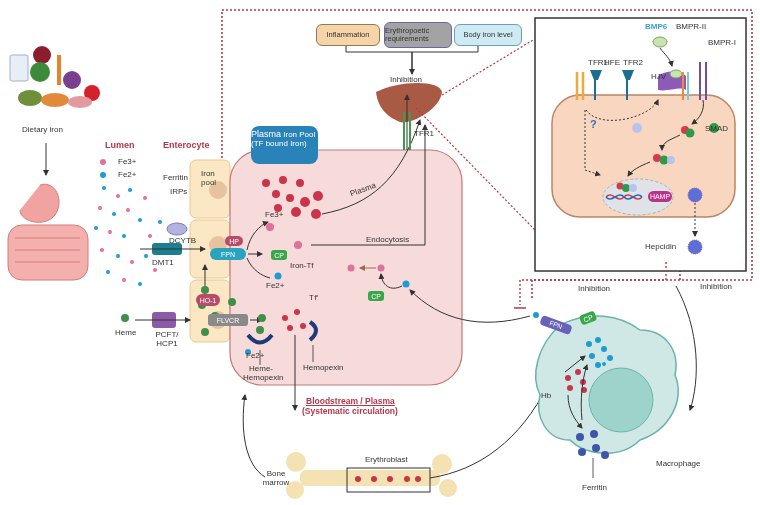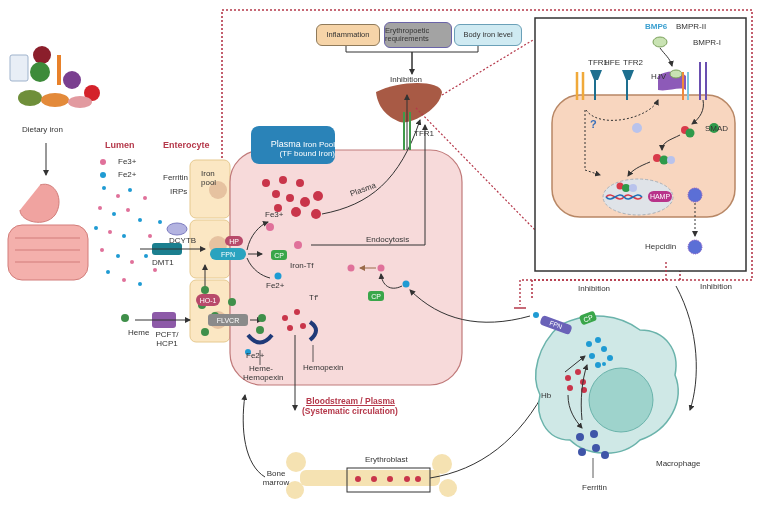--- a/index.html
+++ b/index.html
@@ -263,24 +263,24 @@
 <span class="lbl" style="left:163px;top:174px;">Ferritin</span>
 <span class="lbl" style="left:201px;top:170px;width:22px;white-space:normal;">Iron pool</span>
 <span class="lbl" style="left:170px;top:188px;">IRPs</span>
 <span class="lbl" style="left:169px;top:211px;margin-top:26px;">DCYTB</span>
 <span class="lbl" style="left:152px;top:259px;">DMT1</span>
 
 <span class="tag" style="left:225px;top:236px;width:18px;height:10px;background:#b84a6a;border-radius:5px;">HP</span>
 <span class="tag" style="left:210px;top:248px;width:36px;height:12px;background:#2aa3bf;border-radius:6px;">FPN</span>
 <span class="tag" style="left:196px;top:294px;width:24px;height:12px;background:#b84a6a;border-radius:6px;">HO-1</span>
 <span class="tag" style="left:208px;top:314px;width:40px;height:12px;background:#8a8a8a;">FLVCR</span>
-<span class="lbl" style="left:115px;top:329px;margin-left:13px;">Heme</span>
+<span class="lbl" style="left:115px;top:329px;">Heme</span>
 <span class="lbl" style="left:154px;top:331px;width:26px;white-space:normal;text-align:center;">PCFT/ HCP1</span>
 
-<div class="abs" style="left:251px;top:126px;width:84px;height:38px;background:#2a83b8;border-radius:8px;color:#fff;text-align:right;font-size:8px;line-height:1.15;padding-top:13px;box-sizing:border-box;">
+<div class="abs" style="left:251px;top:126px;width:67px;height:38px;background:#2a83b8;border-radius:8px;color:#fff;text-align:left;font-size:8px;line-height:1.15;padding-top:3px;box-sizing:border-box;">
   <span style="font-size:9px;">Plasma</span>
   <span>Iron Pool</span><br>
   <span>(TF bound Iron)</span>
 </div>
 
 <span class="lbl" style="left:265px;top:211px;">Fe3+</span>
 <span class="lbl" style="left:266px;top:282px;">Fe2+</span>
 <span class="tag" style="left:271px;top:250px;width:16px;height:10px;background:#3aa64a;">CP</span>
 <span class="lbl" style="left:290px;top:262px;">Iron-Tf</span>
 <span class="lbl" style="left:309px;top:294px;font-family:Liberation Mono, monospace;">Tf</span>
@@ -294,21 +294,21 @@
 <span class="red-lbl" style="left:302px;top:406px;font-size:8.5px;">(Systematic circulation)</span>
 
 <div class="pill" style="left:316px;top:24px;width:62px;height:20px;background:#f6d4a8;border:1px solid #8f7a5a;">Inflammation</div>
 <div class="pill" style="left:384px;top:22px;width:66px;height:24px;background:#a3a3a3;border:1px solid #6a64a8;">Erythropoetic requirements</div>
 <div class="pill" style="left:454px;top:24px;width:66px;height:20px;background:#cfeaf2;border:1px solid #6aa0b8;">Body iron level</div>
 <span class="lbl" style="left:390px;top:76px;">Inhibition</span>
 <span class="lbl" style="left:414px;top:130px;">TFR1</span>
 
 <span class="lbl" style="left:645px;top:23px;color:#3a9fd0;font-weight:bold;">BMP6</span>
 <span class="lbl" style="left:676px;top:23px;">BMPR-II</span>
-<span class="lbl" style="left:693px;top:39px;">BMPR-I</span>
+<span class="lbl" style="left:708px;top:39px;">BMPR-I</span>
 <span class="lbl" style="left:569px;top:59px;padding-left:35px;">HFE</span>
 <span class="lbl" style="left:588px;top:59px;">TFR1</span>
 <span class="lbl" style="left:623px;top:59px;">TFR2</span>
 <span class="lbl" style="left:651px;top:73px;">HJV</span>
 <span class="lbl" style="left:705px;top:125px;">SMAD</span>
 <span class="lbl" style="left:590px;top:118px;color:#3a6fb8;font-size:11px;font-weight:bold;">?</span>
 <span class="tag" style="left:648px;top:191px;width:24px;height:11px;background:#b8338a;border-radius:6px;">HAMP</span>
 <span class="lbl" style="left:645px;top:243px;">Hepcidin</span>
 
 <span class="lbl" style="left:578px;top:285px;">Inhibition</span>

